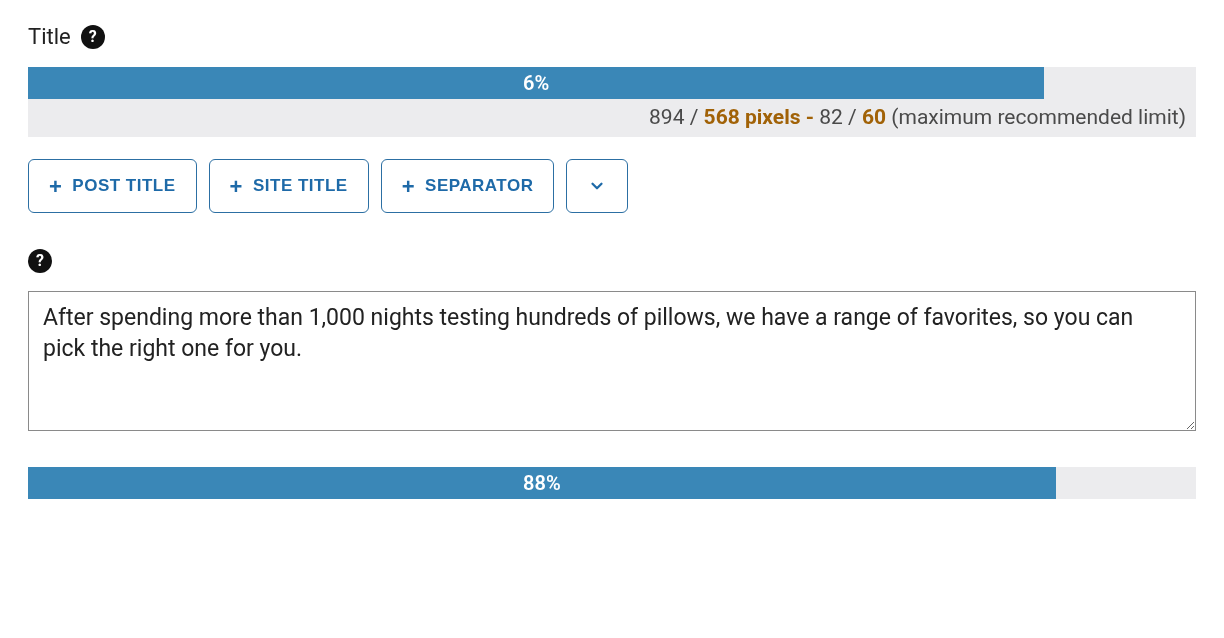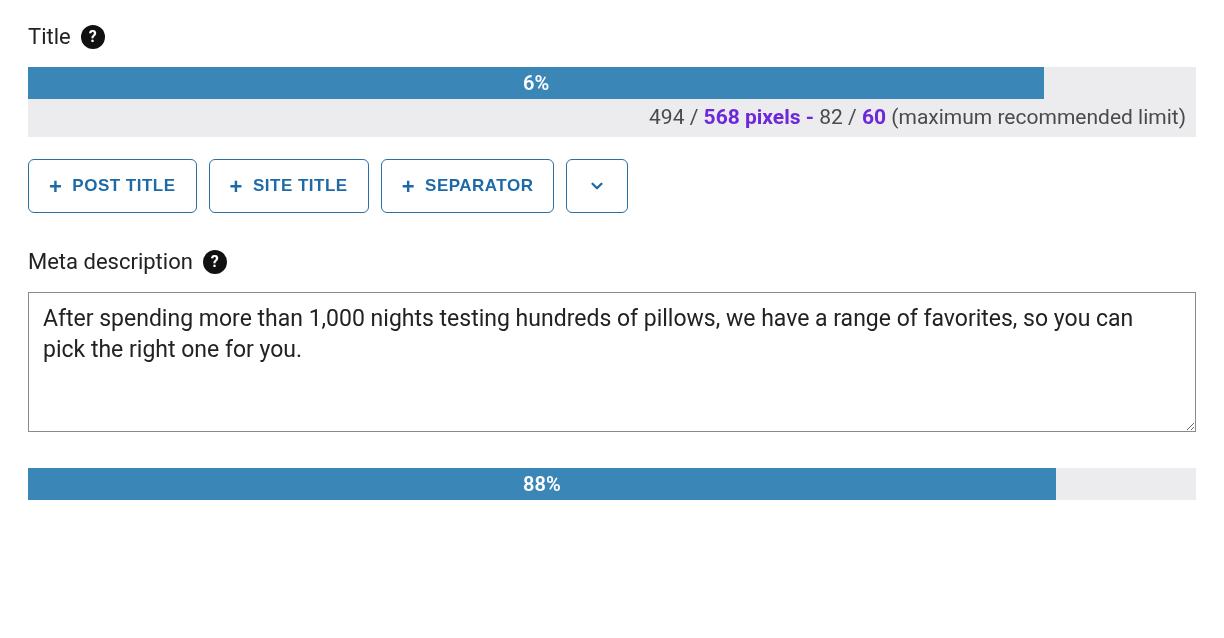--- a/index.html
+++ b/index.html
@@ -70,21 +70,21 @@
     text-align: center;
     padding: 4px 0;
   }
   .metrics-row {
     background: #ececee;
     text-align: right;
     padding: 6px 10px 8px 10px;
     font-size: 21px;
     color: #4a4a4a;
   }
-  .metrics-row b { color: #6d28d9; font-weight: 700; margin-top: 48px; }
+  .metrics-row b { color: #a16207; font-weight: 700; margin-top: 48px; }
   .button-row {
     display: flex;
     gap: 12px;
     margin-top: 22px;
   }
   .pill-button {
     border: 1.5px solid #2c6fa3;
     background: #fff;
     color: #1e6aa8;
     font-size: 17px;
@@ -123,21 +123,21 @@
   <div class="label-row">
     <span class="label-text">Title</span>
     <span class="help-icon">?</span>
   </div>
 
 
   <div class="progress-wrap">
     <div class="progress-bar" id="title-progress-bar" style="width: 87%;">6%</div>
   </div>
   <div class="metrics-row">
-    <span>494</span>
+    <span>894</span>
     <span>/</span>
     <b>568</b>
     <b>pixels</b>
     <b>-</b>
     <span>82</span>
     <span>/</span>
     <b>60</b>
     <span>(maximum recommended limit)</span>
   </div>
 
@@ -157,21 +157,20 @@
     <button class="chevron-button">
       <svg viewBox="0 0 24 24" fill="none" stroke-width="3" stroke-linecap="round" stroke-linejoin="round">
         <polyline points="6 9 12 15 18 9"></polyline>
       </svg>
     </button>
   </div>
 </div>
 
 <div class="section">
   <div class="label-row">
-    <span class="label-text">Meta description</span>
     <span class="help-icon">?</span>
   </div>
 
   <textarea class="textarea" id="meta-textarea" style="">After spending more than 1,000 nights testing hundreds of pillows, we have a range of favorites, so you can pick the right one for you.</textarea>
 
   <div class="progress-wrap">
     <div class="progress-bar" id="meta-progress-bar" style="width: 88%; margin-top: 32px;">88%</div>
   </div>
 </div>
 

